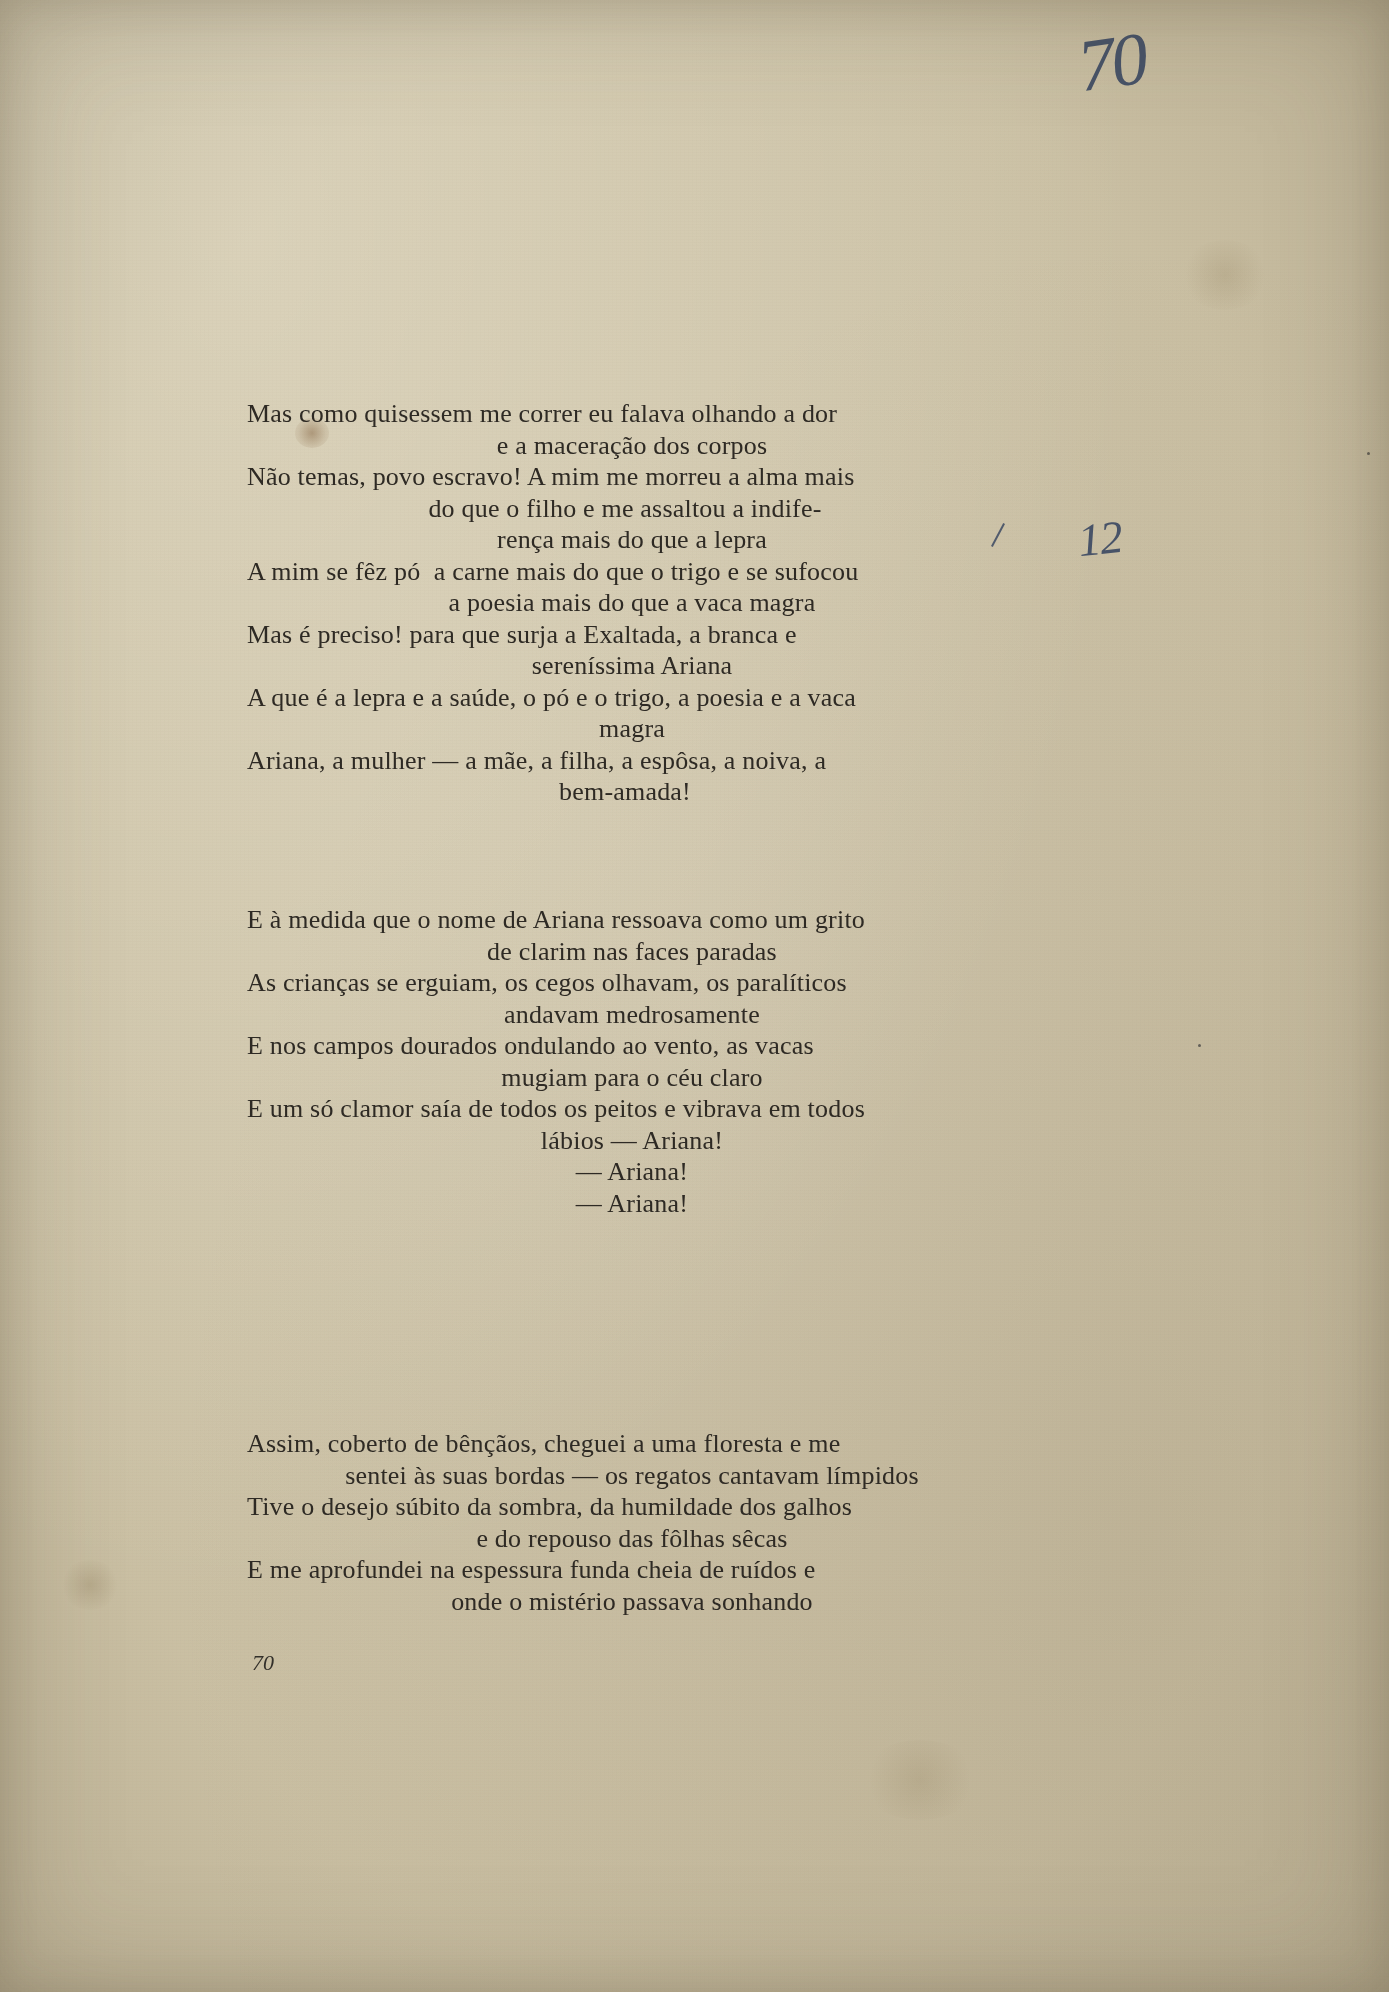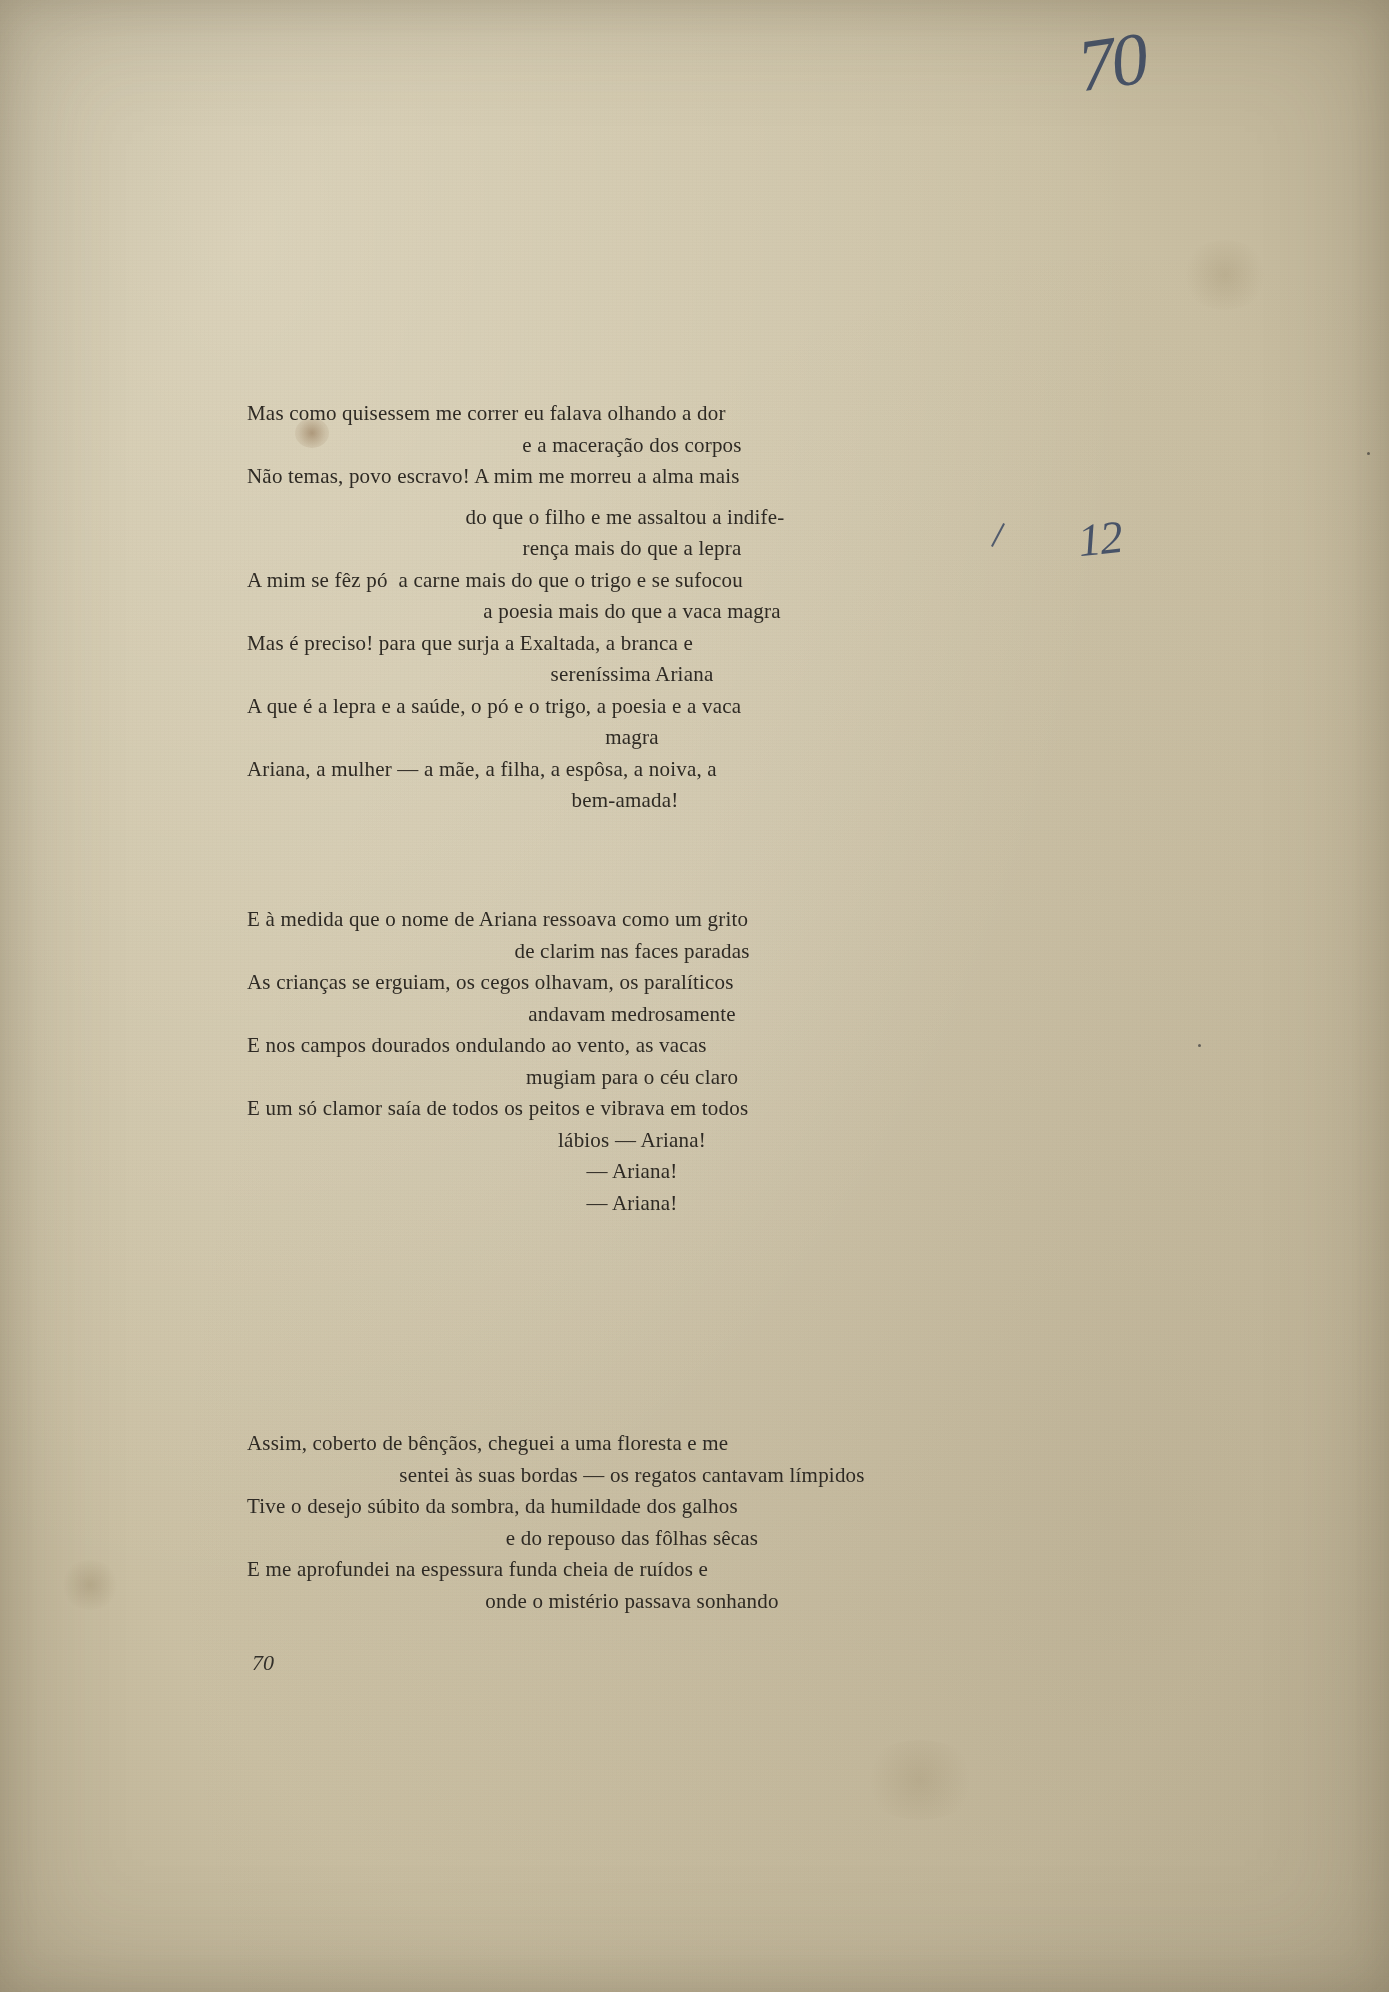--- a/index.html
+++ b/index.html
@@ -42,21 +42,21 @@
     border-radius: 50%;
     pointer-events: none;
   }
 
   .text-block {
     position: absolute;
     left: 247px;
     width: 770px;
   }
   .verse {
-    font-size: 21px;
+    font-size: 26px;
     line-height: 31.5px;
     letter-spacing: 0.2px;
     color: #2e2a24;
     white-space: pre-wrap;
   }
   .verse.indent-right {
     text-align: center;
   }
   .v-left { text-align: left; }
 
@@ -132,21 +132,21 @@
   <div class="pen-dot" style="left:1198px; top:1044px;"></div>
 
   <div class="hand hand-70">70</div>
   <div class="pen-slash"></div>
   <div class="hand hand-12">12</div>
 
   <div class="text-block stanza" style="top:398px;">
     <div class="verse v-left">Mas como quisessem me correr eu falava olhando a dor</div>
     <div class="verse indent-right">e a maceração dos corpos</div>
     <div class="verse v-left">Não temas, povo escravo! A mim me morreu a alma mais</div>
-    <div class="verse indent-right" style="padding-right:14px;margin-top:9px;">do que o filho e me assaltou a indife-</div>
+    <div class="verse indent-right" style="padding-right:14px;">do que o filho e me assaltou a indife-</div>
     <div class="verse indent-right">rença mais do que a lepra</div>
     <div class="verse v-left">A mim se fêz pó  a carne mais do que o trigo e se sufocou</div>
     <div class="verse indent-right">a poesia mais do que a vaca magra</div>
     <div class="verse v-left">Mas é preciso! para que surja a Exaltada, a branca e</div>
     <div class="verse indent-right">sereníssima Ariana</div>
     <div class="verse v-left">A que é a lepra e a saúde, o pó e o trigo, a poesia e a vaca</div>
     <div class="verse indent-right">magra</div>
     <div class="verse v-left">Ariana, a mulher — a mãe, a filha, a espôsa, a noiva, a</div>
     <div class="verse indent-right" style="padding-right:14px;">bem-amada!</div>
   </div>

